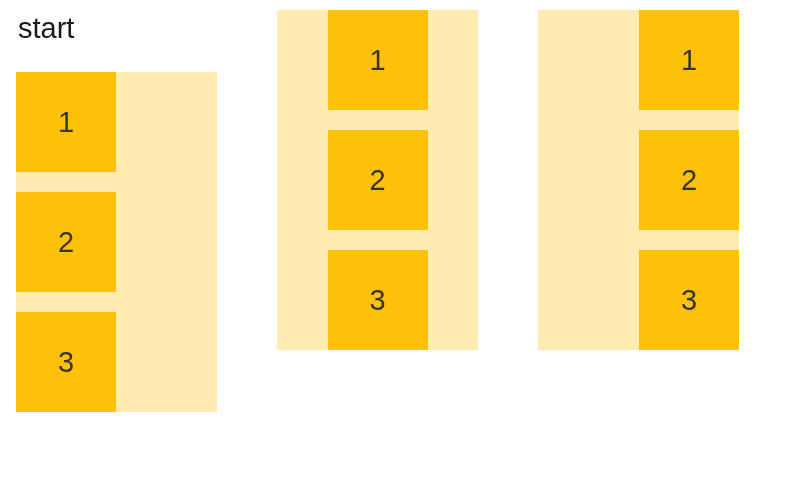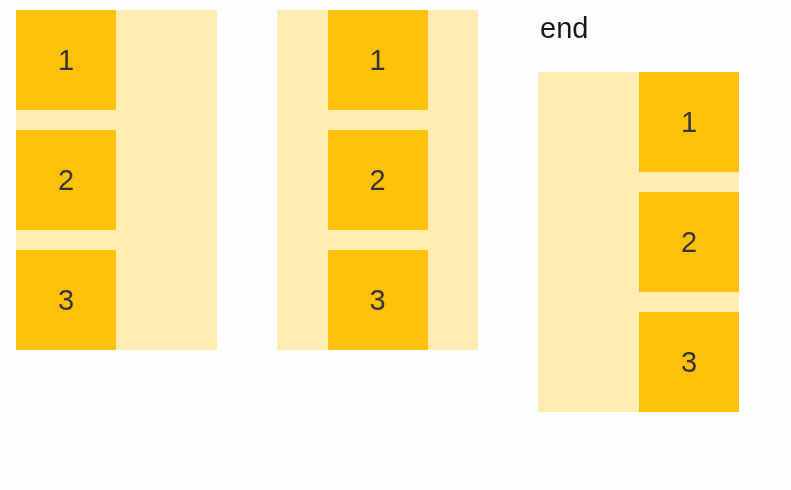--- a/index.html
+++ b/index.html
@@ -47,37 +47,37 @@
     font-size: 29px;
     color: #363636;
   }
 </style>
 </head>
 <body>
 
 <div class="demo">
 
   <section class="group">
+    <h2 class="group-label">start</h2>
     <div class="flex-container" style="align-items: flex-start;">
       <div class="flex-item">1</div>
       <div class="flex-item">2</div>
       <div class="flex-item">3</div>
     </div>
   </section>
 
   <section class="group">
     <div class="flex-container" style="align-items: center;">
       <div class="flex-item">1</div>
       <div class="flex-item">2</div>
       <div class="flex-item">3</div>
     </div>
   </section>
 
   <section class="group">
-    <h2 class="group-label">end</h2>
     <div class="flex-container" style="align-items: flex-end;">
       <div class="flex-item">1</div>
       <div class="flex-item">2</div>
       <div class="flex-item">3</div>
     </div>
   </section>
 
 </div>
 
 </body></html>

